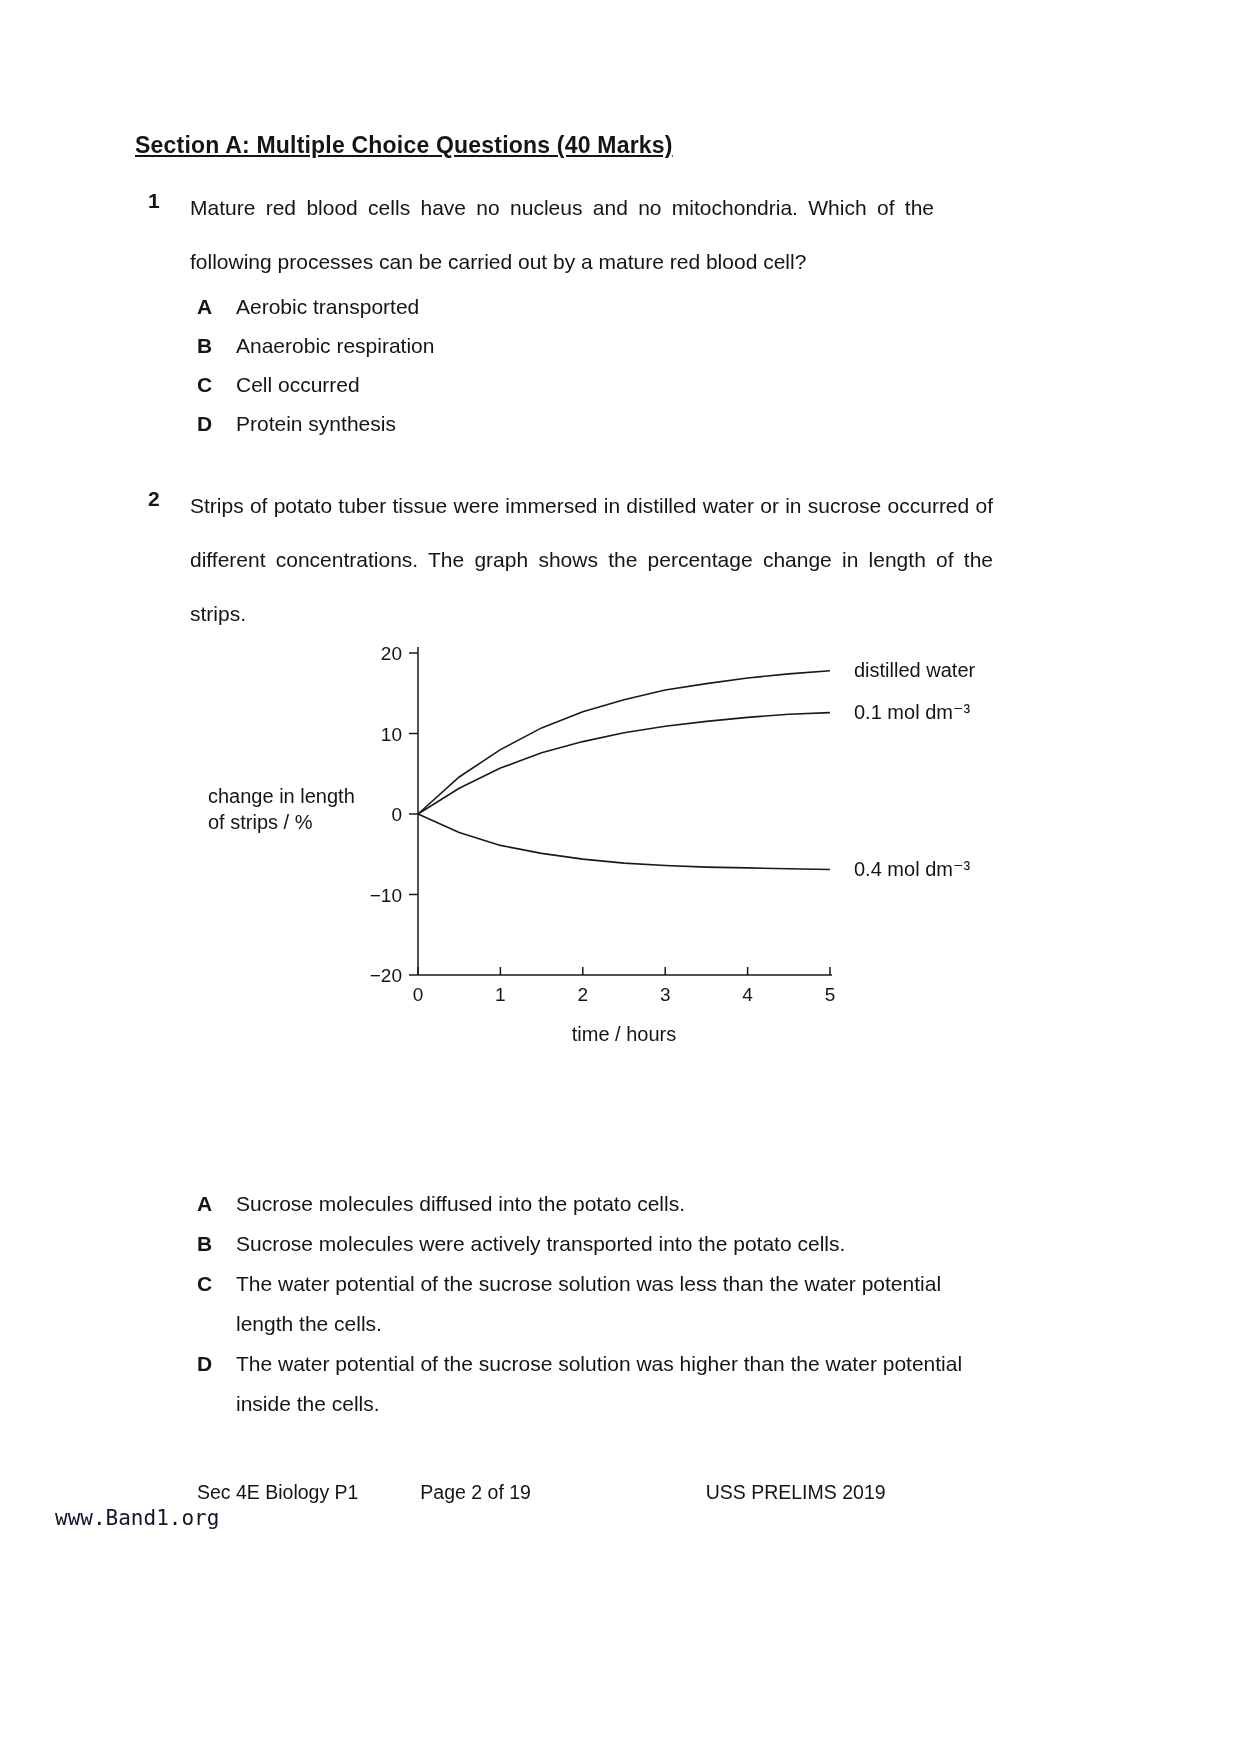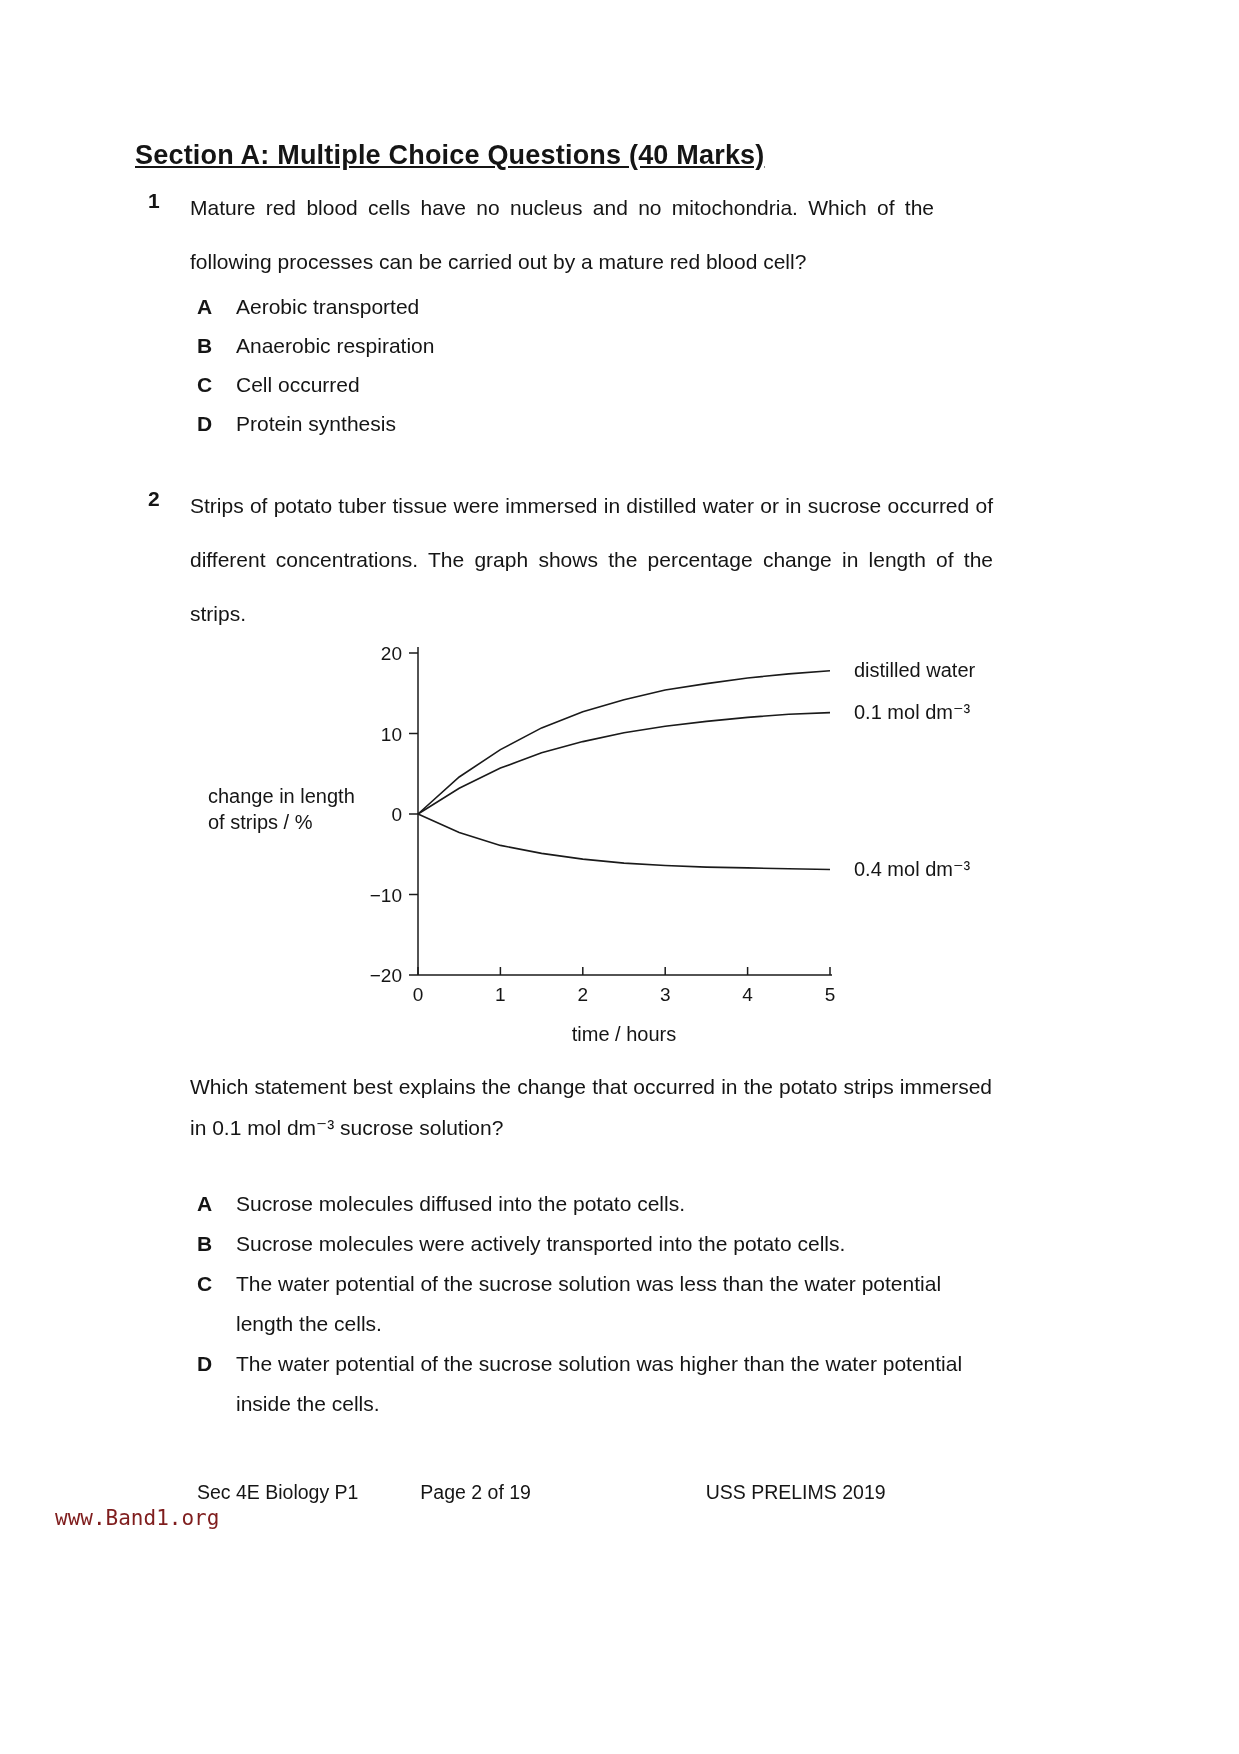--- a/index.html
+++ b/index.html
@@ -6,23 +6,22 @@
   html,body { background:#ffffff; }
   body {
     width:1239px; height:1754px;
     font-family:"Liberation Sans","DejaVu Sans",sans-serif;
     color:#151515;
   }
   .page { position:relative; width:1239px; height:1754px; overflow:hidden; background:#ffffff; }
 
   .heading {
     position:absolute; left:135px; top:132px;
-    font-size:27px; font-weight:700; text-decoration:underline;
+    font-size:23px; font-weight:700; text-decoration:underline;
     letter-spacing:.2px;
-    margin-top:8px;
   }
 
   .question { position:absolute; display:flex; }
   .qnum { width:42px; font-weight:700; font-size:21px; line-height:40px; }
   .qtext { flex:1; font-size:21px; line-height:54px; text-align:justify; }
 
   #q1 { left:148px; top:181px; width:786px; }
   #q2 { left:148px; top:479px; width:845px; }
 
   .opts { position:absolute; }
@@ -53,21 +52,21 @@
     position:absolute; left:135px; top:1481px; width:856px;
     display:flex; font-size:19.5px;
   }
   .footer .f-left   { flex:1; text-align:center; }
   .footer .f-center { flex:1; text-align:left; }
   .footer .f-right  { flex:1; text-align:left; }
 
   .watermark {
     position:absolute; left:55px; top:1506px;
     font-family:"DejaVu Sans Mono","Liberation Mono",monospace;
-    font-size:21px; color:#7f1d1d;
+    font-size:21px; color:#0f172a;
   }
 </style>
 </head>
 <body>
 
 <div class="page">
 
   <div class="heading">Section A: Multiple Choice Questions (40 Marks)</div>
 
   <div class="question" id="q1">
@@ -130,21 +129,20 @@
         <path d="M218.0 169.0 L259.2 143.2 L300.4 123.1 L341.6 107.8 L382.8 96.6 L424.0 87.7 L465.2 81.3 L506.4 76.4 L547.6 72.4 L588.8 69.2 L630.0 67.6" class="curve" stroke="#1a1a1a"></path>
         <text x="654" y="73.57" class="serieslabel">0.1 mol dm⁻³</text>
         <path d="M218.0 169.0 L259.2 187.5 L300.4 200.4 L341.6 208.4 L382.8 214.1 L424.0 218.1 L465.2 220.5 L506.4 222.1 L547.6 222.9 L588.8 223.7 L630.0 224.5" class="curve" stroke="#1a1a1a"></path>
         <text x="654" y="230.54500000000002" class="serieslabel">0.4 mol dm⁻³</text>
         <text x="424" y="396" class="axlabel mid">time / hours</text>
         <text x="8" y="158" class="axlabel">change in length</text>
         <text x="8" y="184" class="axlabel">of strips / %</text>
       </svg>
   </div>
 
-  <div class="prompt">Which statement best explains the change that occurred in the potato strips immersed in 0.1 mol dm⁻³ sucrose solution?</div>
 
   <div class="opts" id="q2-opts">
     <div class="opt-row">
       <span class="opt-letter">A</span>
       <span class="opt-text">Sucrose molecules diffused into the potato cells.</span>
     </div>
     <div class="opt-row">
       <span class="opt-letter">B</span>
       <span class="opt-text">Sucrose molecules were actively transported into the potato cells.</span>
     </div>

